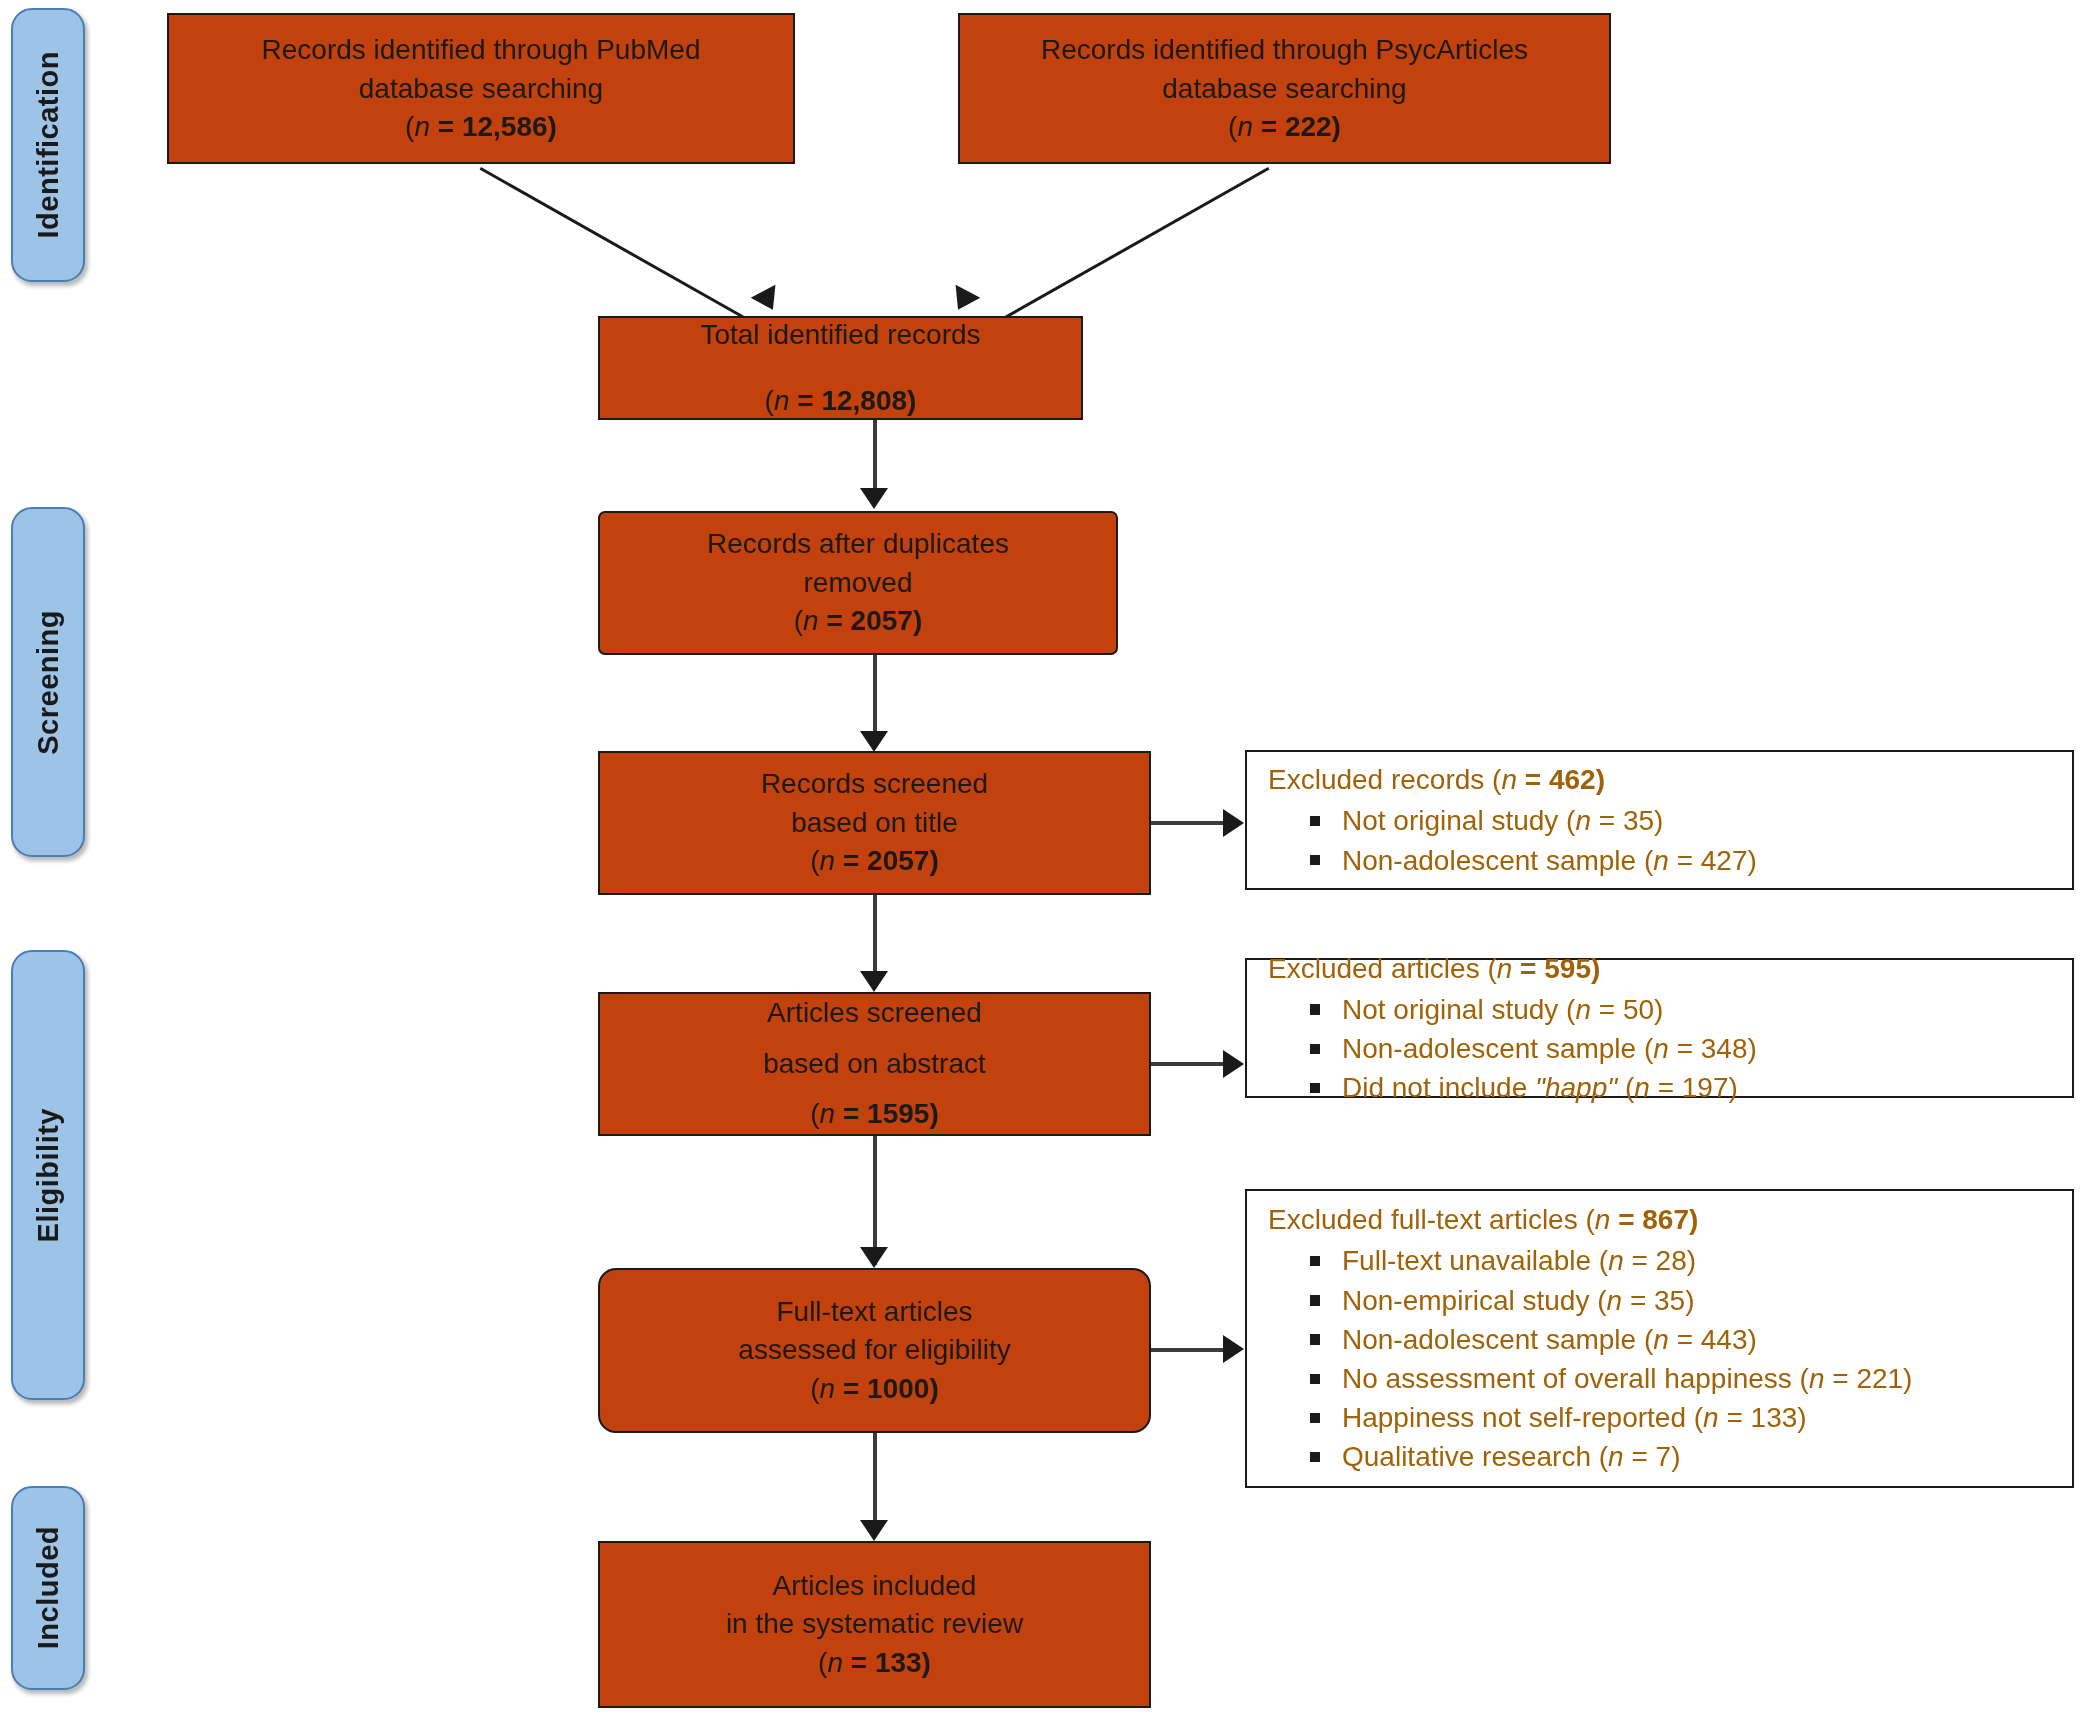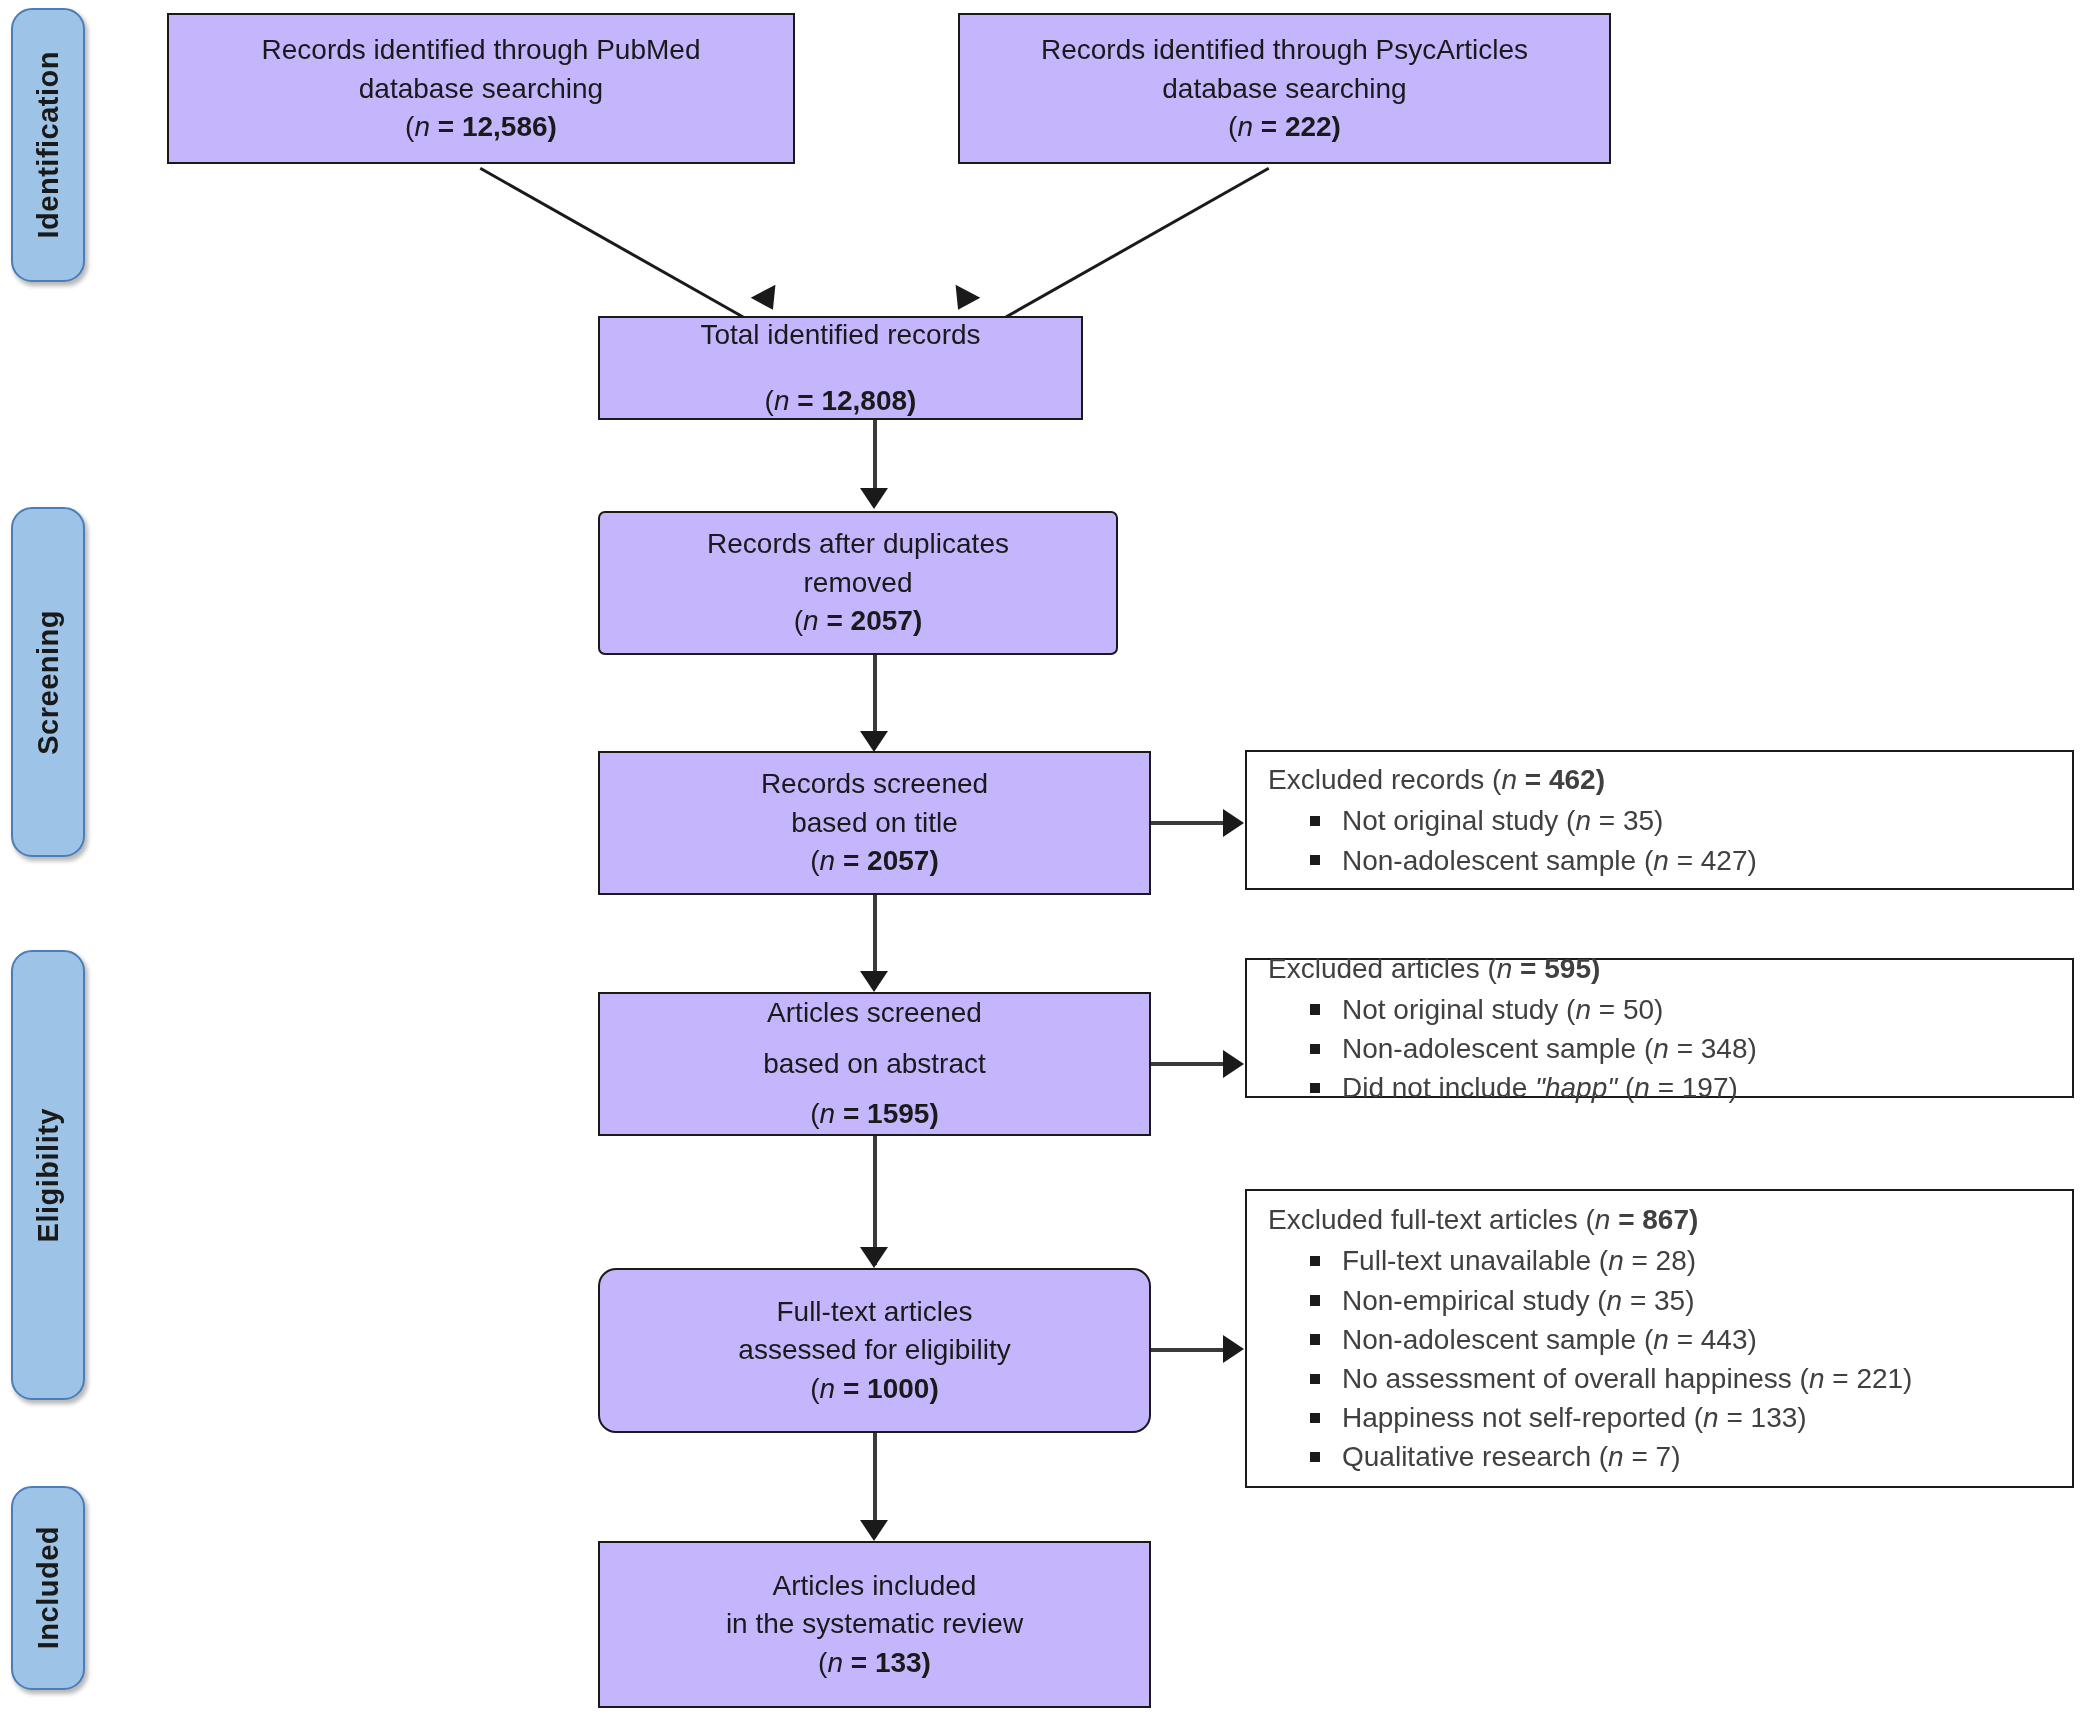--- a/index.html
+++ b/index.html
@@ -38,21 +38,21 @@
     font-weight: 700;
     color: #1a1a1a;
     letter-spacing: 0.5px;
     white-space: nowrap;
   }
 
   
   .box {
     position: absolute;
     box-sizing: border-box;
-    background: #c4b5fd;
+    background: #c2410c;
     border: 2.8px solid #1a1a1a;
     display: flex;
     flex-direction: column;
     align-items: center;
     justify-content: center;
     text-align: center;
     font-size: 28px;
     line-height: 1.37;
     color: #1a1a1a;
   }
@@ -66,21 +66,21 @@
     position: absolute;
     box-sizing: border-box;
     background: #ffffff;
     border: 2.8px solid #1a1a1a;
     display: flex;
     flex-direction: column;
     justify-content: center;
     text-align: left;
     font-size: 28px;
     line-height: 1.40;
-    color: #404040;
+    color: #a16207;
     padding: 9.5px 13.2px 9.5px 21px;
   }
   .ex-title {
     display: block;
     margin-bottom: 1.9px;
     white-space: nowrap;
   }
   .ex-list {
     list-style: none;
     margin: 0;

